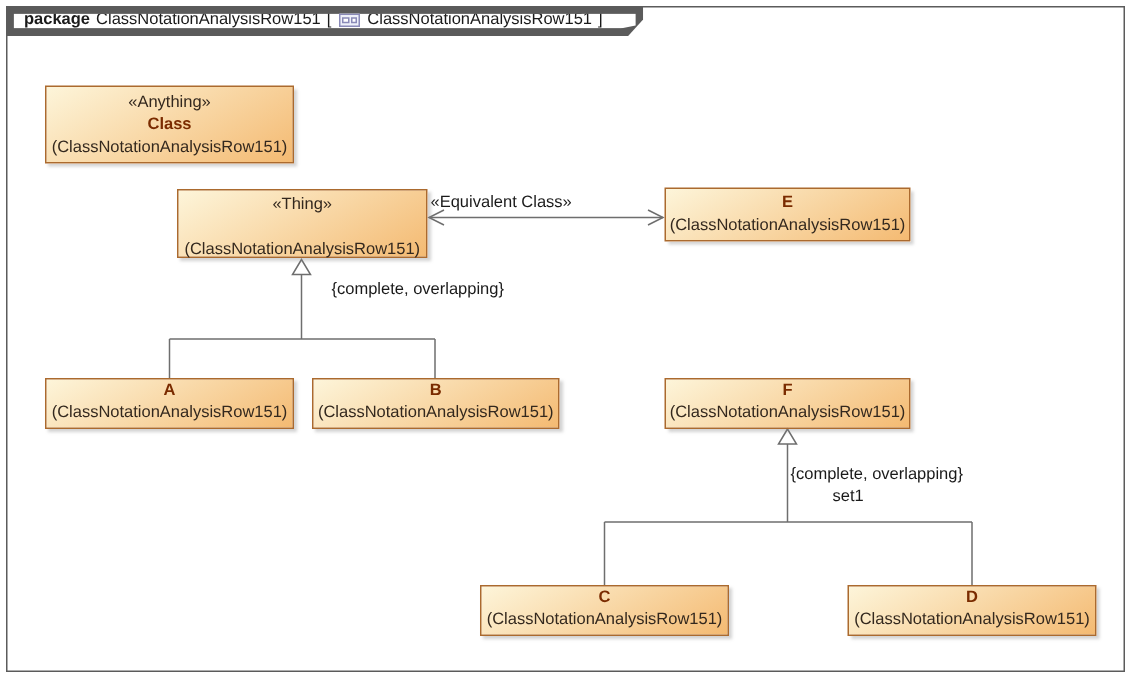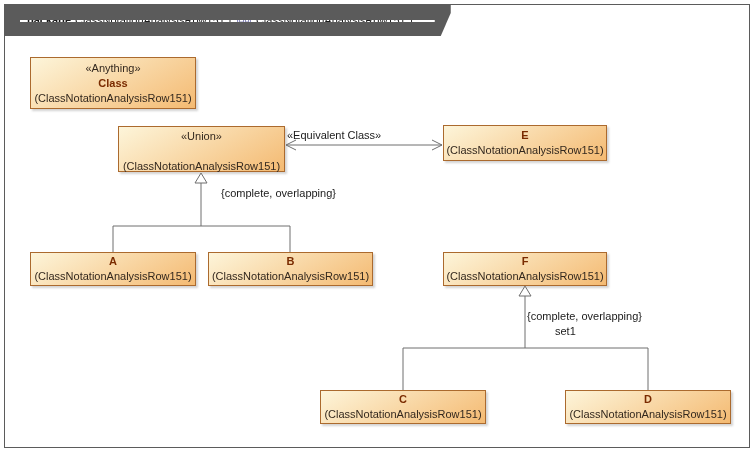--- a/index.html
+++ b/index.html
@@ -22,21 +22,21 @@
     border: 1px solid #5b5b5b;
     background: #ffffff;
   }
   
   .tab-outer {
     position: absolute;
     left: 4px; top: 4px;
     height: 20px;
     display: inline-flex;
     background: #5b5b5b;
-    padding: 16px;
+    padding: 5px;
     clip-path: polygon(0 0, 100% 0, 100% 9px, calc(100% - 10px) 100%, 0 100%);
     z-index: 5;
   }
   .tab-inner {
     display: inline-flex;
     align-items: center;
     gap: 4px;
     background: #ffffff;
     padding: 0 22px 2px 7px;
     font-size: 11px;
@@ -50,21 +50,21 @@
   
   .node {
     position: absolute;
     border: 1px solid var(--box-border, #ab6a2e);
     background: linear-gradient(150deg,
       var(--box-gradient-top, #fdf5da) 0%,
       var(--box-gradient-bottom, #f4ba72) 100%);
     box-shadow: 2px 2px 2px rgba(130,130,130,0.35);
     display: flex;
     flex-direction: column;
-    justify-content: center;
+    justify-content: flex-end;
     text-align: center;
     font-size: 11px;
     line-height: 15px;
     color: #33281e;
     padding: 2px 2px;
   }
   .node .stereo { color: #33281e; }
   .node .cls-name { font-weight: bold; color: var(--class-name-text, #7a2b00); min-height: 15px; }
   .node .scope { color: #33281e; }
   .node.spread { justify-content: space-between; }
@@ -151,21 +151,21 @@
   <div class="edge-label" style="left:527px; top:310px;">{complete, overlapping}</div>
   <div class="edge-label" style="left:555px; top:325px;">set1</div>
 
   <div class="node" style="left:30px; top:57px; width:166px; height:52px;">
     <div class="stereo">«Anything»</div>
     <div class="cls-name">Class</div>
     <div class="scope">(ClassNotationAnalysisRow151)</div>
   </div>
 
   <div class="node spread" style="left:118px; top:126px; width:167px; height:46px;">
-    <div class="stereo">«Union»</div>
+    <div class="stereo">«Thing»</div>
     <div class="cls-name"></div>
     <div class="scope">(ClassNotationAnalysisRow151)</div>
   </div>
 
   <div class="node" style="left:443px; top:125px; width:164px; height:36px;">
     <div class="cls-name">E</div>
     <div class="scope">(ClassNotationAnalysisRow151)</div>
   </div>
 
   <div class="node" style="left:30px; top:252px; width:166px; height:34px;">

